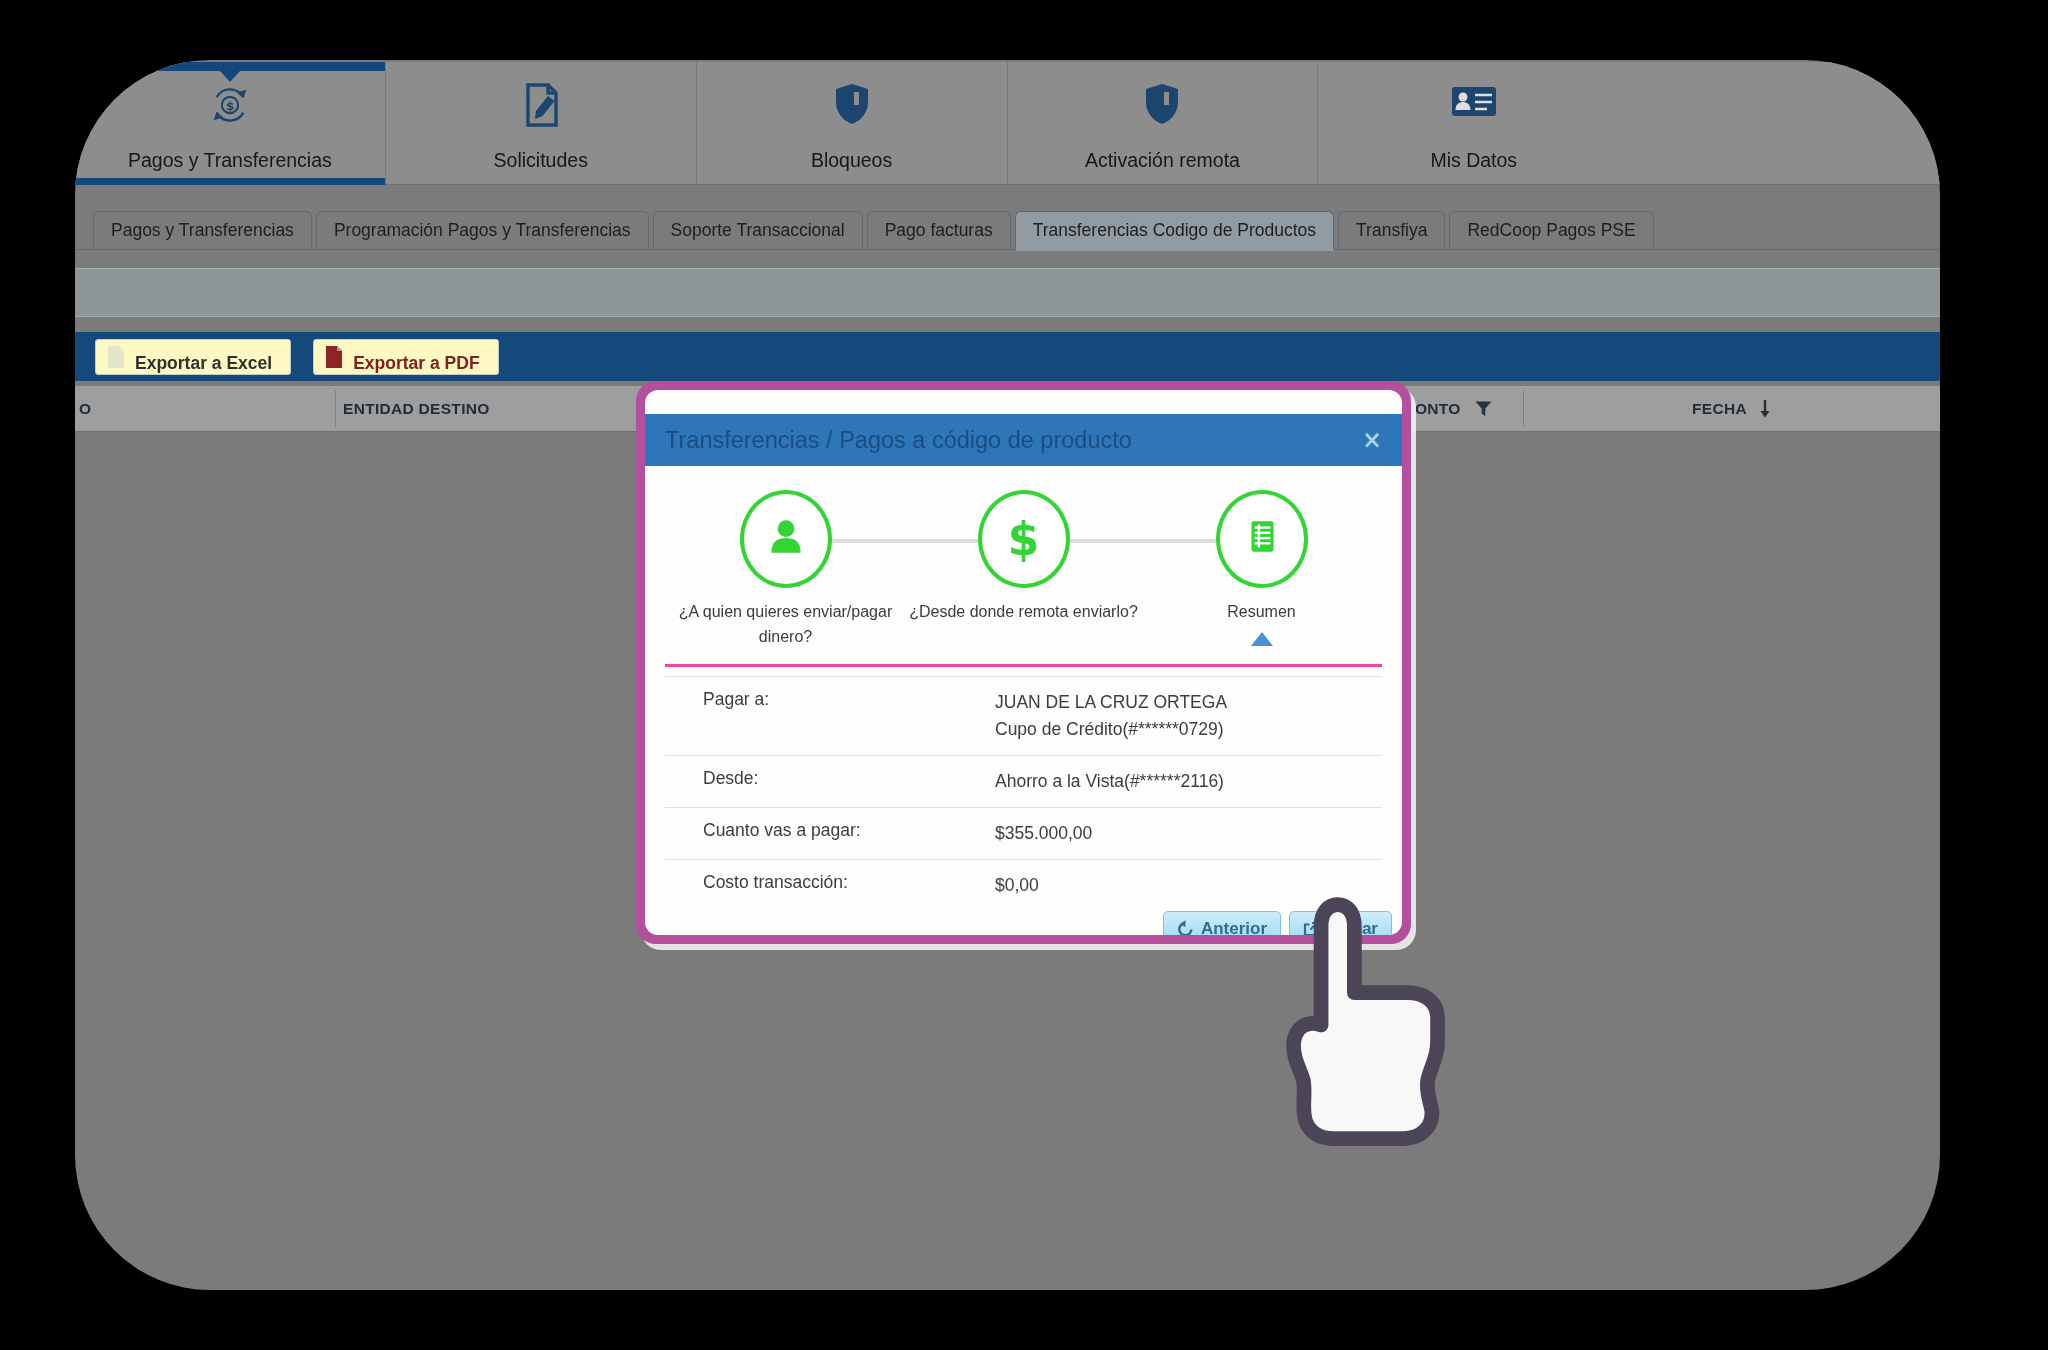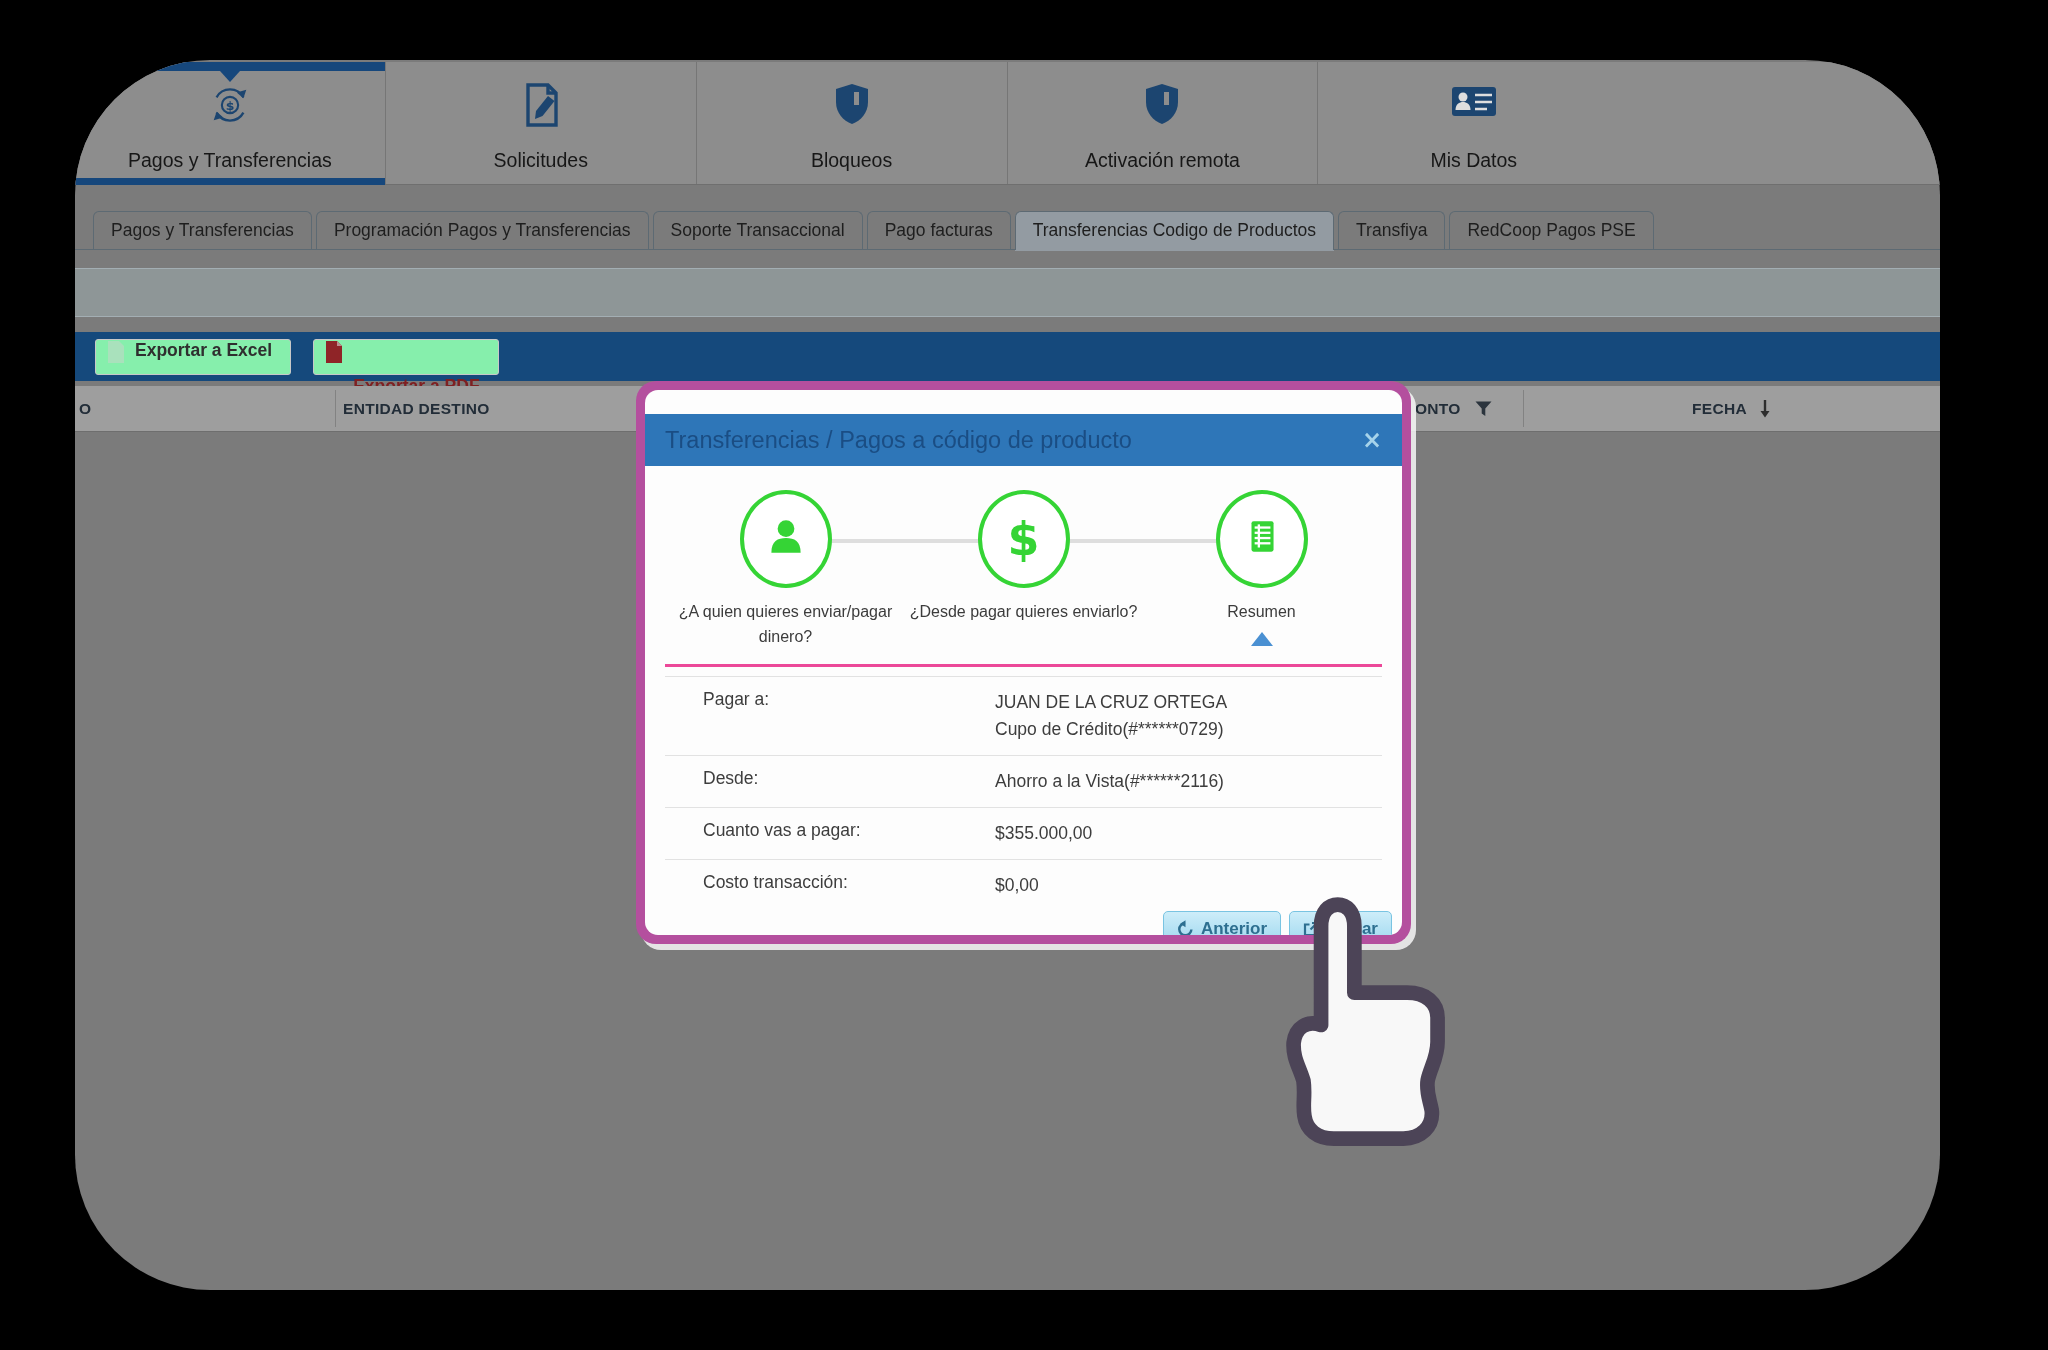--- a/index.html
+++ b/index.html
@@ -33,22 +33,22 @@
     padding-left:18px;border-bottom:1px solid #5d6a73;box-sizing:border-box;}
   .subtab{height:38px;line-height:37px;padding:0 17px;font-size:17.5px;color:#1e1e1e;
     border:1px solid #5d6a73;border-bottom:none;border-radius:6px 6px 0 0;margin-right:4px;box-sizing:border-box;}
   .subtab.active{background:#939ba2;position:relative;margin-bottom:-1px;height:39px;box-shadow:0 1px 0 #939ba2;}
   
   .band{position:absolute;top:208px;left:0;right:0;height:49px;background:#8e9697;
     border-top:1px solid #a3aeb3;border-bottom:1px solid #a3aeb3;box-sizing:border-box;}
   
   .toolbar{position:absolute;top:272px;left:0;right:0;height:49px;background:#15497c;
     display:flex;align-items:center;gap:22px;padding-left:20px;box-sizing:border-box;}
-  .export-btn{height:34px;background:#86efac;border:1px solid #c8c8c8;border-radius:3px;
-    display:flex;align-items:flex-start;gap:9px;padding:0 18px 0 10px;font-size:17.5px;font-weight:bold;color:#2f2f2f;}
+  .export-btn{height:34px;background:#fef9c3;border:1px solid #c8c8c8;border-radius:3px;
+    display:flex;align-items:flex-end;gap:9px;padding:0 18px 0 10px;font-size:17.5px;font-weight:bold;color:#2f2f2f;}
   .export-btn.pdf .xlabel{color:#7e2022;margin-top:36px;}
   
   .theader{position:absolute;top:326px;left:0;right:0;height:46px;background:#9e9e9e;border-bottom:1px solid #6e6e6e;box-sizing:border-box;}
   .th{position:absolute;top:0;height:100%;display:flex;align-items:center;font-weight:bold;font-size:15.5px;color:#222d38;letter-spacing:.3px;}
   .th-sep{position:absolute;top:4px;bottom:4px;width:1px;background:#828282;}
   
   .modal-frame{
     position:absolute;left:636px;top:381px;width:775px;height:563px;z-index:20;
     background:#b44f9e;border-radius:20px;padding:9px;box-sizing:border-box;
     box-shadow:5px 6px 0 rgba(247,247,247,0.85);
@@ -221,21 +221,21 @@
                 <path d="M8 37 C8 26 14 23 22 23 C30 23 36 26 36 37 Z" fill="#35d435"></path>
               </svg>
             </span>
           </div>
           <div class="slabel">¿A quien quieres enviar/pagar dinero?</div>
         </div>
         <div class="step">
           <div class="circle">
             <span class="dollar">$</span>
           </div>
-          <div class="slabel">¿Desde pagar quieres enviarlo?</div>
+          <div class="slabel">¿Desde donde remota enviarlo?</div>
         </div>
         <div class="step">
           <div class="circle">
             <span>
               <svg width="42" height="42" viewBox="0 0 40 40">
                 <rect x="10" y="5" width="21" height="29" rx="2" fill="#35d435"></rect>
                 <g stroke="#ffffff" stroke-width="2.2">
                   <line x1="13" y1="11" x2="28" y2="11"></line>
                   <line x1="13" y1="16" x2="28" y2="16"></line>
                   <line x1="13" y1="21" x2="28" y2="21"></line>

